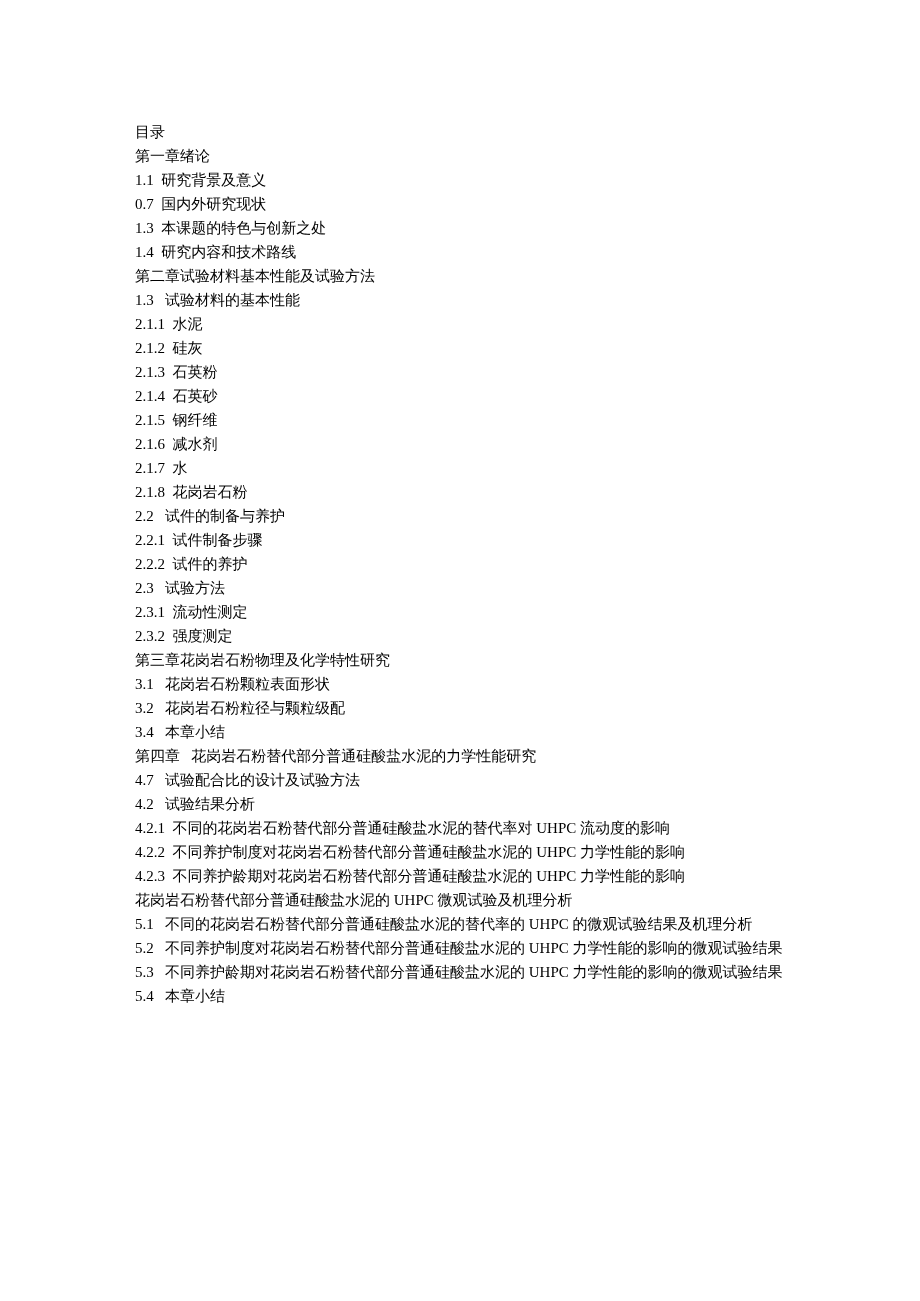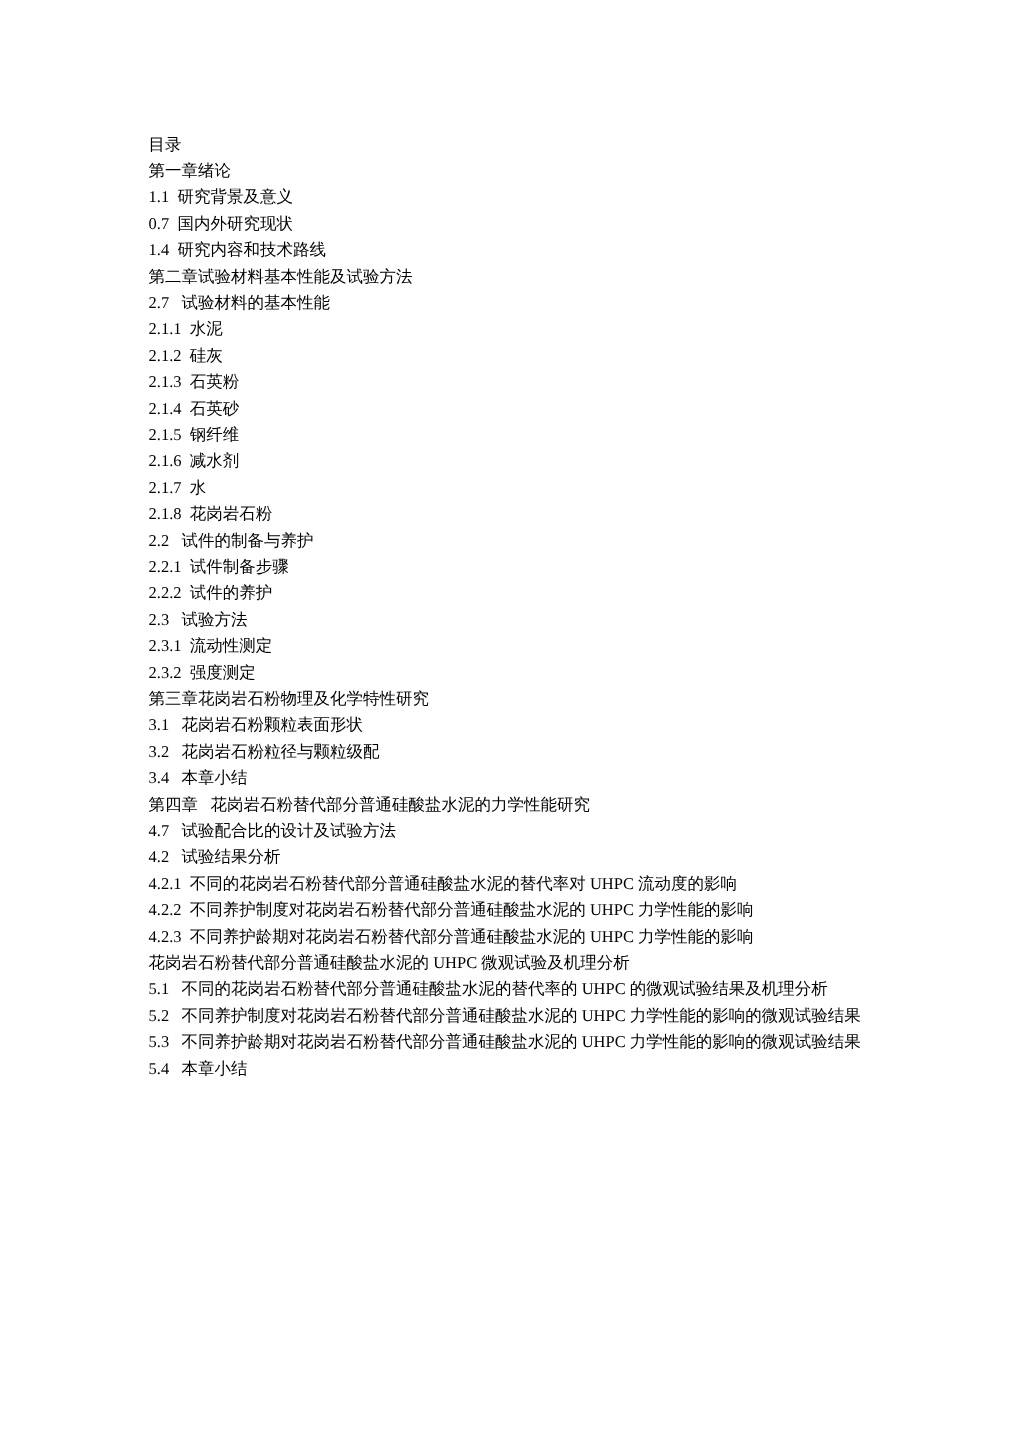--- a/index.html
+++ b/index.html
@@ -24,23 +24,24 @@
   </style>
 </head>
 <body>
 
 <div>
   <div class="toc-line">目录</div>
   <div id="toc-body">
       <div class="toc-line">第一章绪论</div>
       <div class="toc-line">1.1  研究背景及意义</div>
       <div class="toc-line">0.7  国内外研究现状</div>
+      <div class="toc-line">1.3  本课题的特色与创新之处</div>
       <div class="toc-line">1.4  研究内容和技术路线</div>
       <div class="toc-line">第二章试验材料基本性能及试验方法</div>
-      <div class="toc-line">2.7   试验材料的基本性能</div>
+      <div class="toc-line">1.3   试验材料的基本性能</div>
       <div class="toc-line">2.1.1  水泥</div>
       <div class="toc-line">2.1.2  硅灰</div>
       <div class="toc-line">2.1.3  石英粉</div>
       <div class="toc-line">2.1.4  石英砂</div>
       <div class="toc-line">2.1.5  钢纤维</div>
       <div class="toc-line">2.1.6  减水剂</div>
       <div class="toc-line">2.1.7  水</div>
       <div class="toc-line">2.1.8  花岗岩石粉</div>
       <div class="toc-line">2.2   试件的制备与养护</div>
       <div class="toc-line">2.2.1  试件制备步骤</div>

